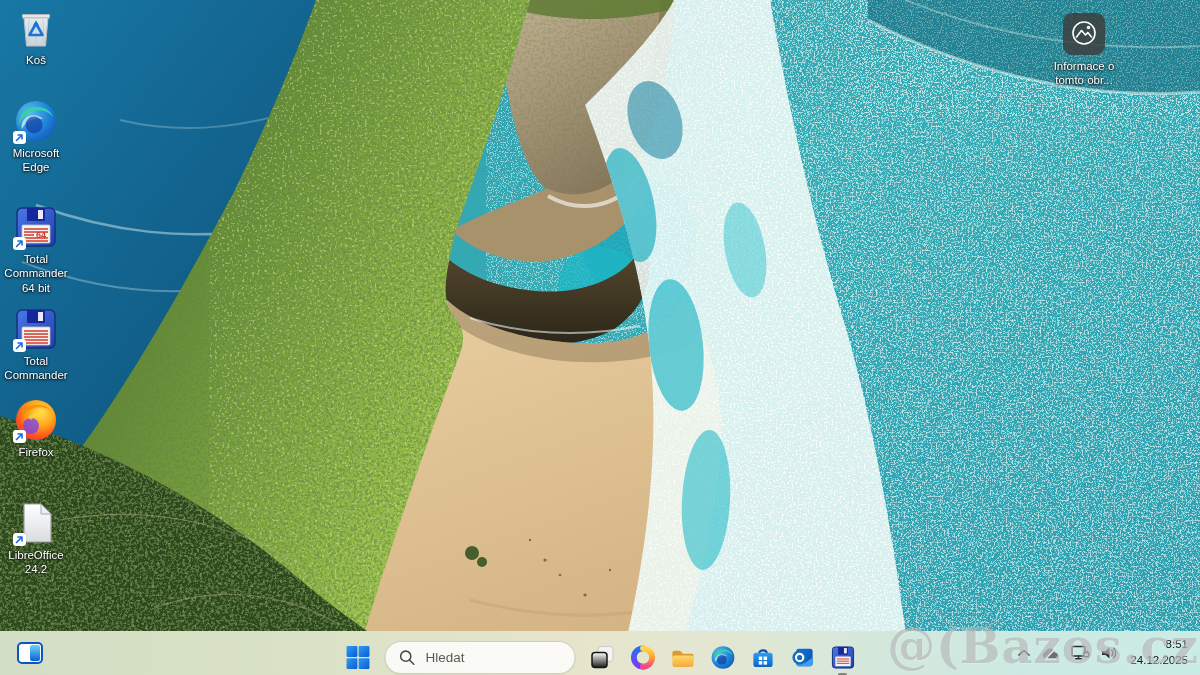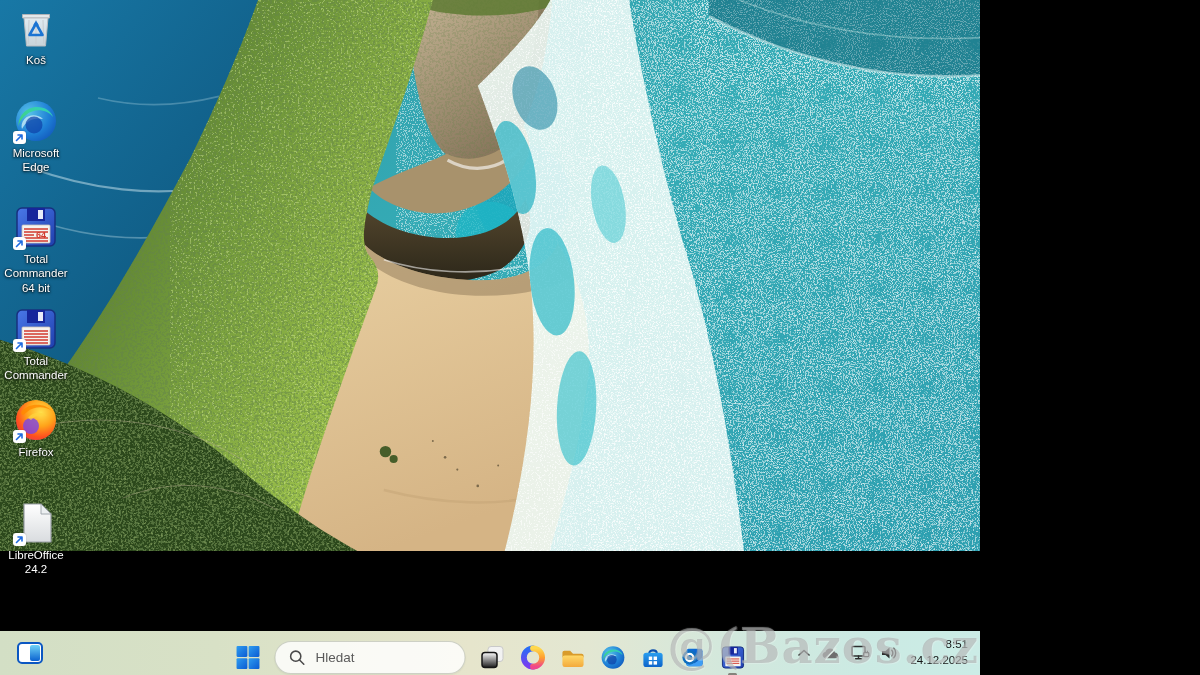--- a/index.html
+++ b/index.html
@@ -1,18 +1,18 @@
 <!DOCTYPE html>
 <html><head>
 <meta charset="utf-8">
 <title>Desktop</title>
 <style>
   html,body{margin:0;padding:0;background:#000;}
   *{box-sizing:border-box;}
-  .screen{position:relative;width:980px;height:675px;overflow:hidden;
+  .screen{position:relative;width:1200px;height:675px;overflow:hidden;
           font-family:"Liberation Sans",sans-serif;-webkit-user-select:none;user-select:none;text-decoration:underline;}
   .wallpaper{position:absolute;inset:0;z-index:0;display:block;}
 
   
   .icon-tile{position:absolute;width:76px;display:flex;flex-direction:column;align-items:center;gap:3px;z-index:10;cursor:default;}
   .glyph{width:44px;height:44px;position:relative;flex:0 0 auto;}
   .glyph svg{display:block;}
   .icon-label{color:#fff;font-size:11.5px;line-height:1.25;text-align:center;
               text-shadow:0 1px 3px rgba(0,0,0,.95),0 0 2px rgba(0,0,0,.8);max-width:82px;}
   .sc{position:absolute;left:-1px;bottom:-1px;width:13px;height:13px;background:#fff;border-radius:3px;
@@ -329,20 +329,31 @@
       </svg>
       <span class="sc">
         <svg viewBox="0 0 13 13" width="13" height="13">
             <path d="M3.5 9.5 L9 4 M5 4 h4 v4" stroke="#1e6be0" stroke-width="1.6" fill="none" stroke-linecap="round" stroke-linejoin="round"></path>
           </svg>
       </span>
     </span>
     <span class="icon-label">LibreOffice 24.2</span>
   </div>
 
+  <div class="icon-tile" style="left:1046px;top:12px">
+    <span class="glyph">
+      <svg viewBox="0 0 44 44" width="44" height="44">
+        <rect x="1" y="1" width="42" height="42" rx="9" fill="#3c3c3c" opacity="0.82"></rect>
+        <circle cx="22" cy="21" r="11" stroke="#ffffff" stroke-width="1.6" fill="none"></circle>
+        <path d="M14.5 25 L19.5 18.5 L23.5 23 L25.8 20.6 L29.5 25" stroke="#ffffff" stroke-width="1.6" fill="none" stroke-linejoin="round" stroke-linecap="round"></path>
+        <circle cx="26.5" cy="15.5" r="1.8" fill="#ffffff"></circle>
+      </svg>
+    </span>
+    <span class="icon-label">Informace o tomto obr...</span>
+  </div>
 
   <div class="taskbar">
 
     <div class="tb-btn widgets-btn" title="widgets">
       <svg viewBox="0 0 26 24" width="26" height="24">
         <rect x="1" y="2" width="24" height="20" rx="4" fill="#ffffff" stroke="#0b57c2" stroke-width="2"></rect>
         <rect x="13" y="4" width="10" height="16" rx="2" fill="url(#wgB)"></rect>
       </svg>
     </div>
 

